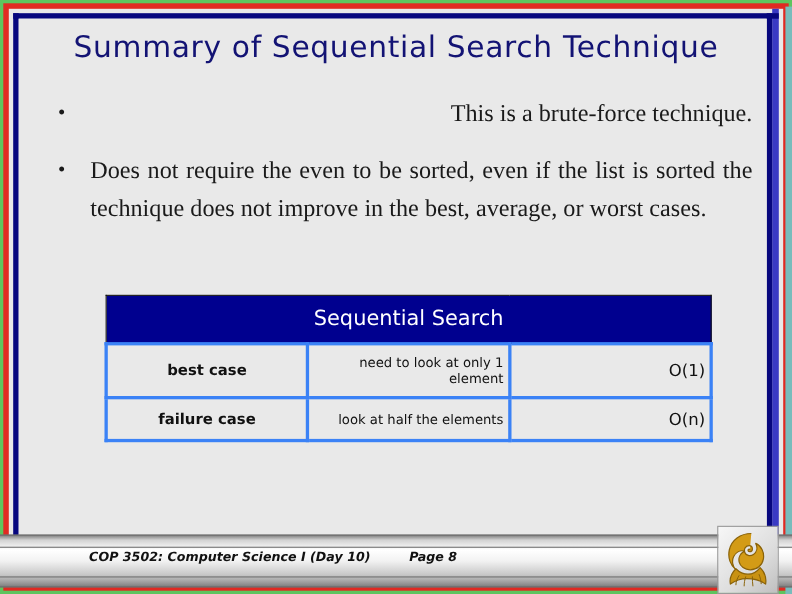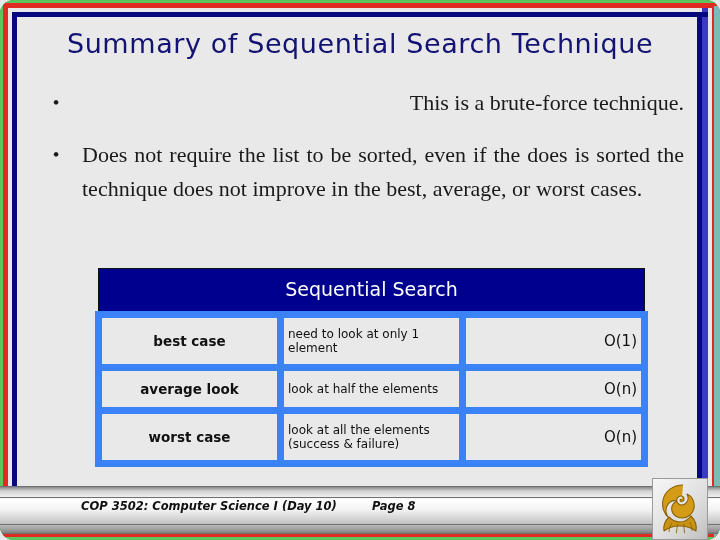--- a/index.html
+++ b/index.html
@@ -7,21 +7,20 @@
     padding: 0;
     background: #e8e8e8;
   }
   .slide {
     position: relative;
     width: 720px;
     height: 540px;
     overflow: hidden;
     background: #15803d;
     font-family: "Liberation Sans", sans-serif;
-    border-radius: 14px;
   }
 
   
   .frame-green {
     position: absolute;
     left: 0; top: 0;
     width: 720px; height: 540px;
     background: #5ec45e;
   }
   .frame-red {
@@ -135,35 +134,35 @@
   .tbl th.hdr {
     background: #00008f;
     color: #ffffff;
     font-size: 19px;
     font-weight: 400;
     padding: 9px 0 11px 0;
     border: 1px solid #111111;
     font-family: "DejaVu Sans", sans-serif;
   }
   .tbl td {
-    border: 7px solid #3b82f6;
+    border: 3px solid #3b82f6;
     background: #e9e9e9;
     padding: 9px 4px;
     color: #111111;
     font-family: "DejaVu Sans", sans-serif;
   }
   .c-case {
     width: 116px;
     text-align: center;
     font-size: 13.5px;
     font-weight: bold;
   }
   .c-desc {
     width: 312px;
-    text-align: left;
+    text-align: right;
     font-size: 12px;
     font-weight: 400;
   }
   .c-big {
     width: 121px;
     text-align: right;
     font-size: 15px;
     font-weight: 400;
   }
 
@@ -232,46 +231,41 @@
 
   <div class="bullets">
 
     <div class="bullet-row">
       <span class="bullet-dot">•</span>
       <span class="bullet-text nojust">This is a brute-force technique.</span>
     </div>
 
     <div class="bullet-row">
       <span class="bullet-dot">•</span>
-      <span class="bullet-text">Does not require the list to be sorted, even if the does is sorted the technique does not improve in the best, average, or worst cases.</span>
+      <span class="bullet-text">Does not require the even to be sorted, even if the list is sorted the technique does not improve in the best, average, or worst cases.</span>
     </div>
 
   </div>
 
   <div class="tbl-wrap">
     <table class="tbl">
       <thead>
         <tr>
           <th class="hdr" colspan="3">Sequential Search</th>
         </tr>
       </thead>
       <tbody>
         <tr>
           <td class="c-case">best case</td>
           <td class="c-desc">need to look at only 1 element</td>
           <td class="c-big">O(1)</td>
         </tr>
         <tr>
-          <td class="c-case">average look</td>
+          <td class="c-case">failure case</td>
           <td class="c-desc">look at half the elements</td>
-          <td class="c-big">O(n)</td>
-        </tr>
-        <tr>
-          <td class="c-case">worst case</td>
-          <td class="c-desc">look at all the elements (success &amp; failure)</td>
           <td class="c-big">O(n)</td>
         </tr>
       </tbody>
     </table>
   </div>
 
   <div class="footer">
     <div class="footer-line" style="top:0px;"></div>
     <div class="footer-line" style="top:11px;"></div>
     <div class="footer-line" style="top:38px;"></div>

